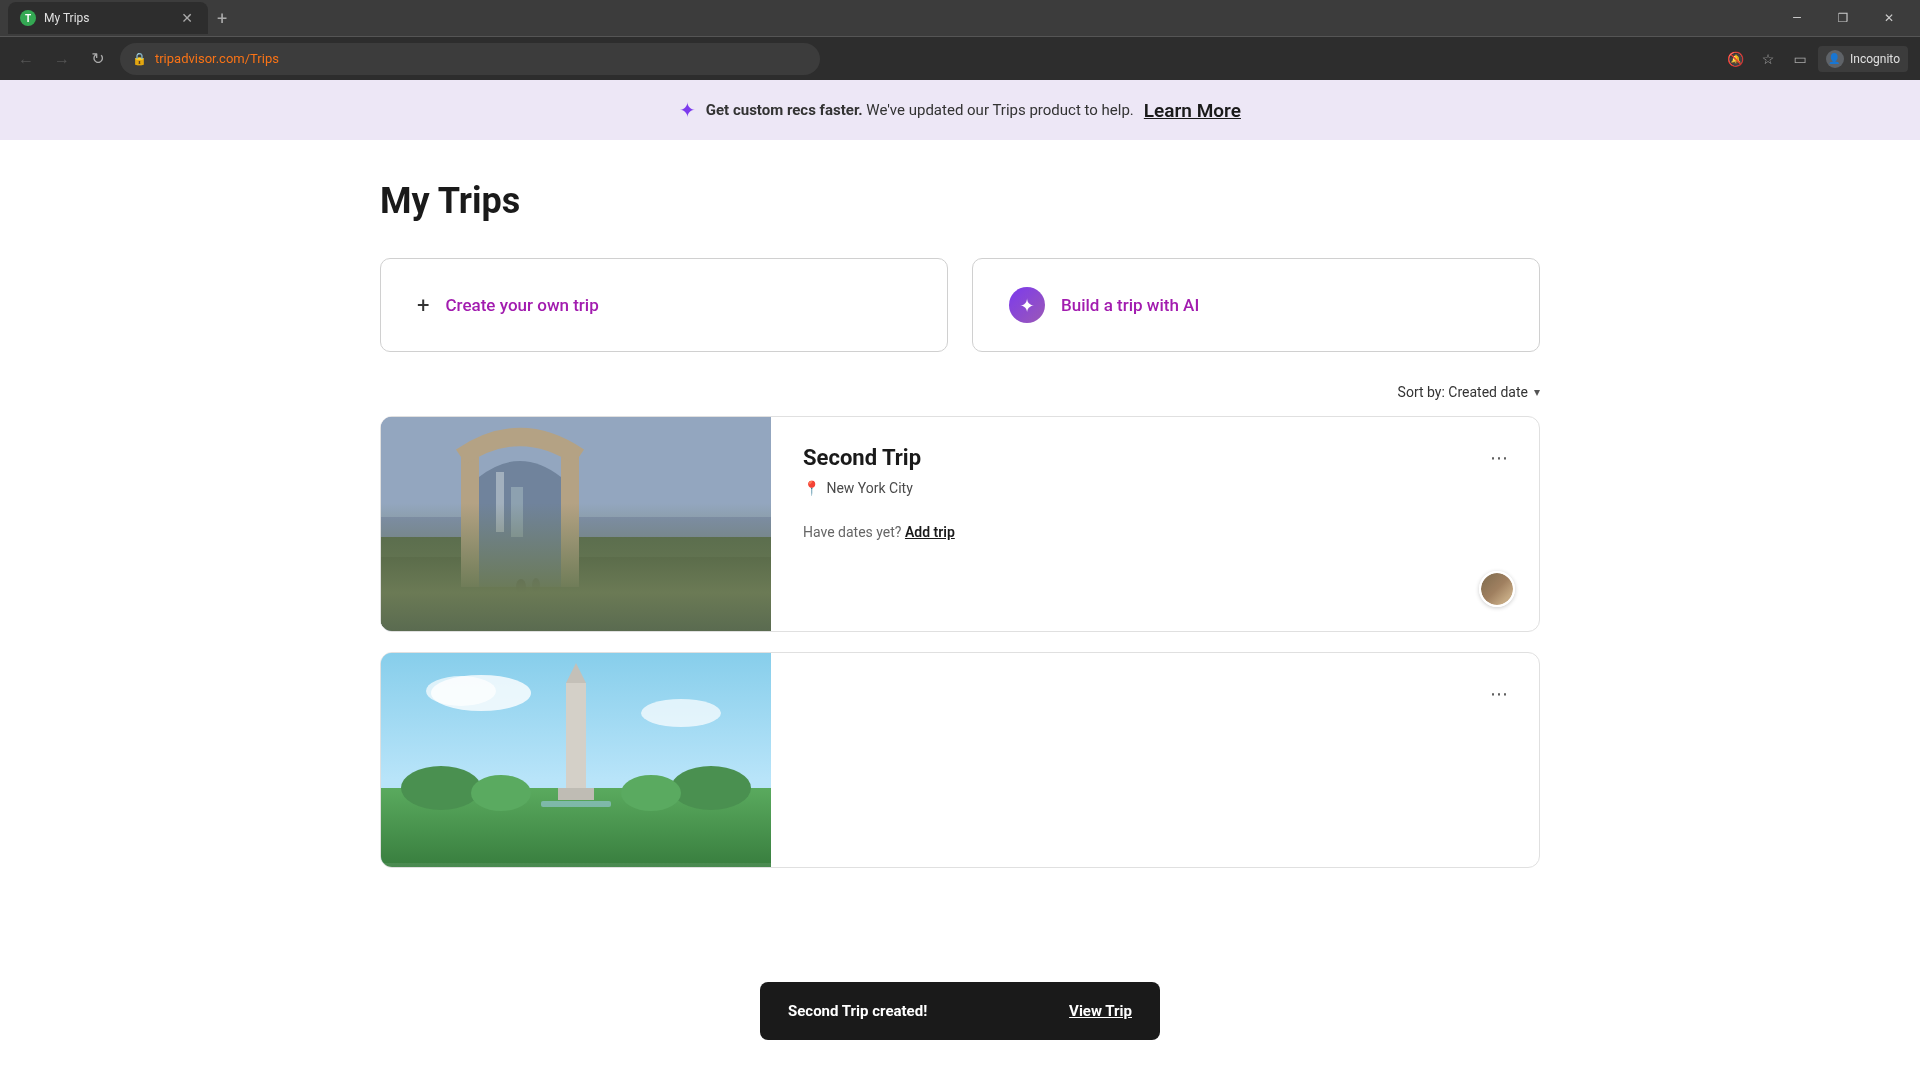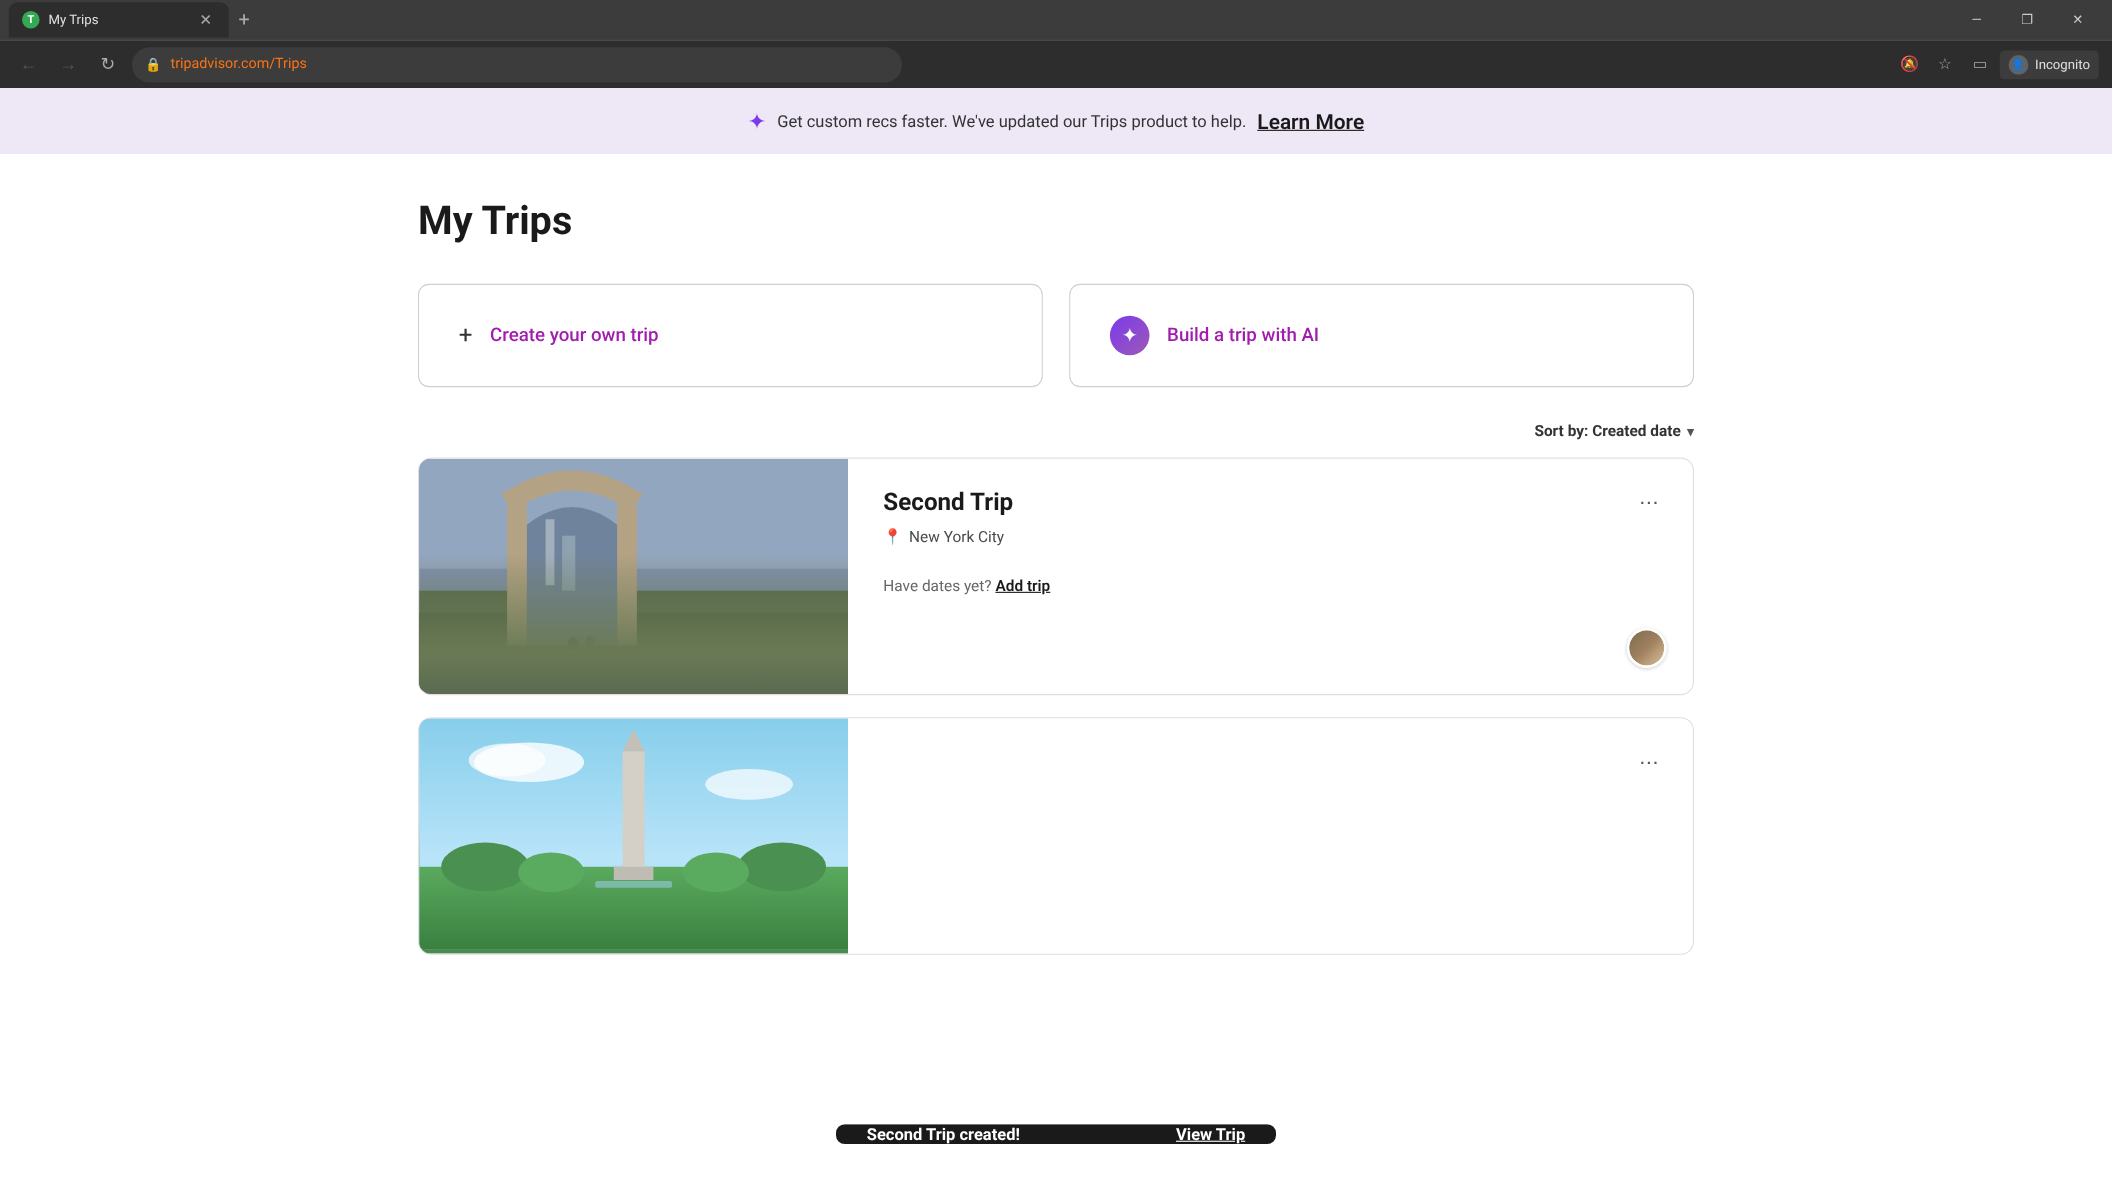--- a/index.html
+++ b/index.html
@@ -197,21 +197,21 @@
     }
     .banner-icon {
       color: #7c3aed;
       font-size: 20px;
     }
     .banner-text {
       font-size: 15px;
       color: #333;
     }
     .banner-text strong {
-      font-weight: 400;
+      font-weight: 700;
     }
     .banner-link {
       color: #1a1a1a;
       font-weight: 600;
       text-decoration: underline;
       cursor: pointer;
       font-size: 19px;
     }
 
     
@@ -272,21 +272,21 @@
       justify-content: flex-end;
       margin-bottom: 16px;
     }
     .sort-btn {
       display: flex;
       align-items: center;
       gap: 6px;
       cursor: pointer;
       font-size: 14px;
       color: #333;
-      font-weight: 700;
+      font-weight: 400;
     }
     .sort-btn .chevron {
       font-size: 12px;
       color: #555;
     }
 
     
     .trip-card {
       display: flex;
       border: 1.5px solid #e0e0e0;
@@ -397,21 +397,21 @@
     }
 
     
     .toast {
       position: fixed;
       bottom: 40px;
       left: 50%;
       transform: translateX(-50%);
       background: #1a1a1a;
       color: #fff;
-      padding: 0 28px;
+      padding: 20px 28px;
       border-radius: 8px;
       display: flex;
       align-items: center;
       font-size: 15px;
       z-index: 1000;
       min-width: 400px;
     }
     .toast-text {
       flex: 1;
     }

